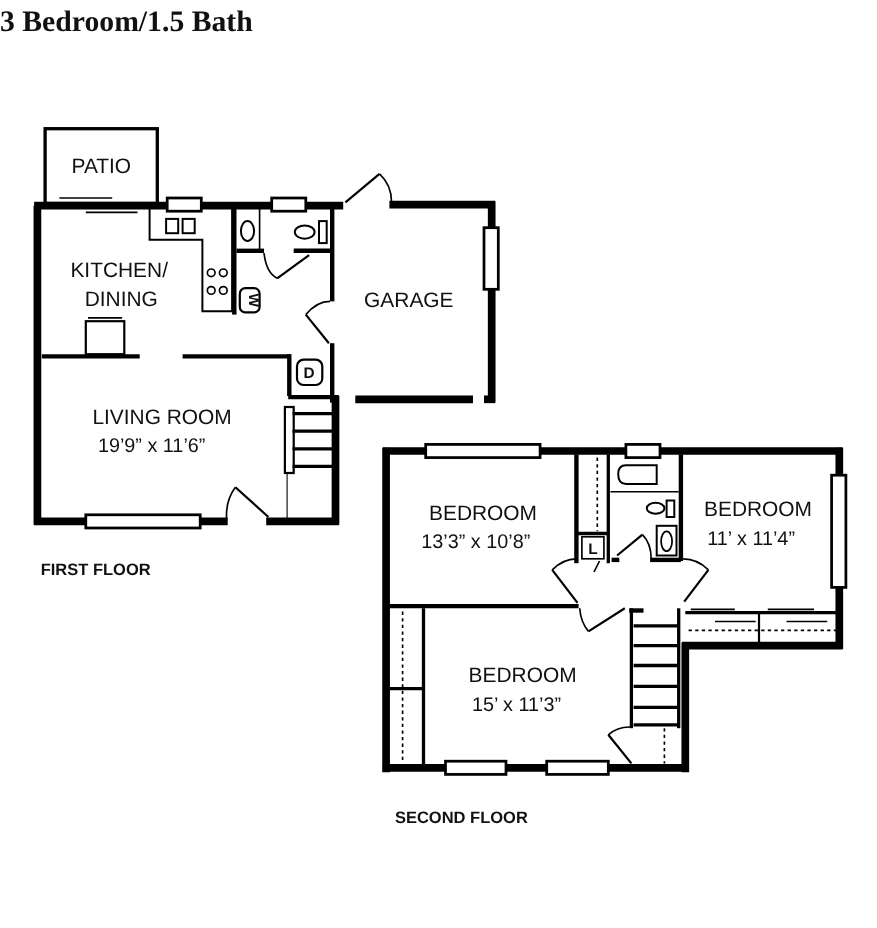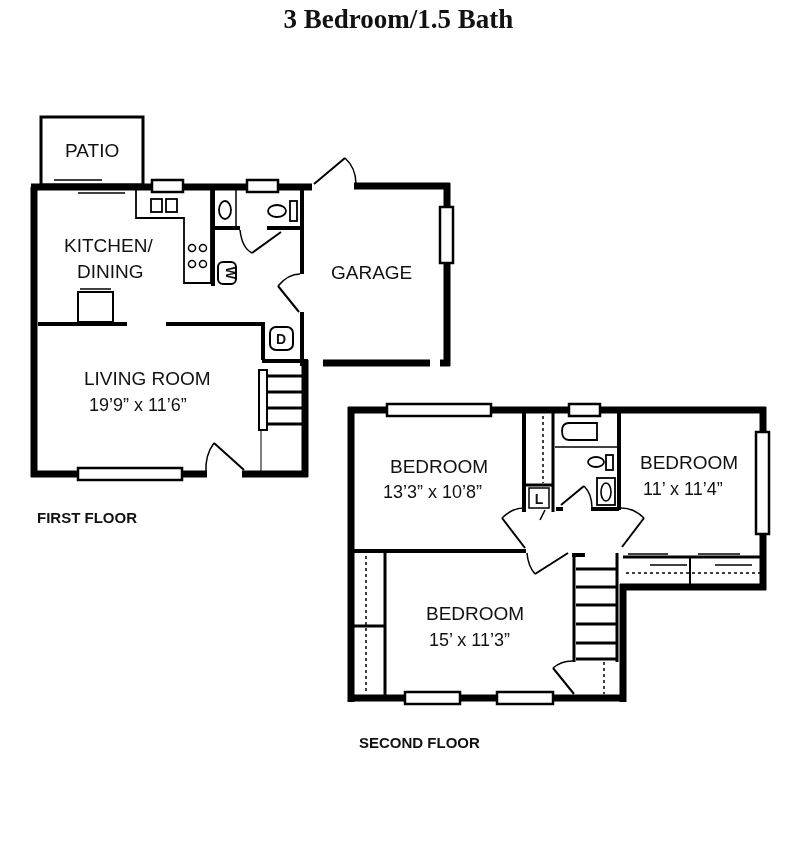--- a/index.html
+++ b/index.html
@@ -1,18 +1,18 @@
 <!DOCTYPE html>
 <html><head>
 <meta charset="utf-8">
 <style>
   html, body { margin: 0; padding: 0; background: #ffffff; }
   body { width: 797px; height: 844px; position: relative; overflow: hidden; }
   .title {
-    position: absolute; left: 0; top: 4px; width: 797px; text-align: center;
+    position: absolute; left: 0; top: 4px; width: 797px; text-align: left;
     font-family: "Liberation Serif", "DejaVu Serif", serif; font-weight: bold;
     font-size: 27px; color: #111;
   }
   svg { position: absolute; left: 0; top: 0; }
   .lbl { font-family: "Liberation Sans", "DejaVu Sans", sans-serif; fill: #111; }
   .room { font-size: 19px; }
   .dim { font-size: 18px; }
   .floor { font-size: 15px; font-weight: bold; }
 </style>
 </head>

